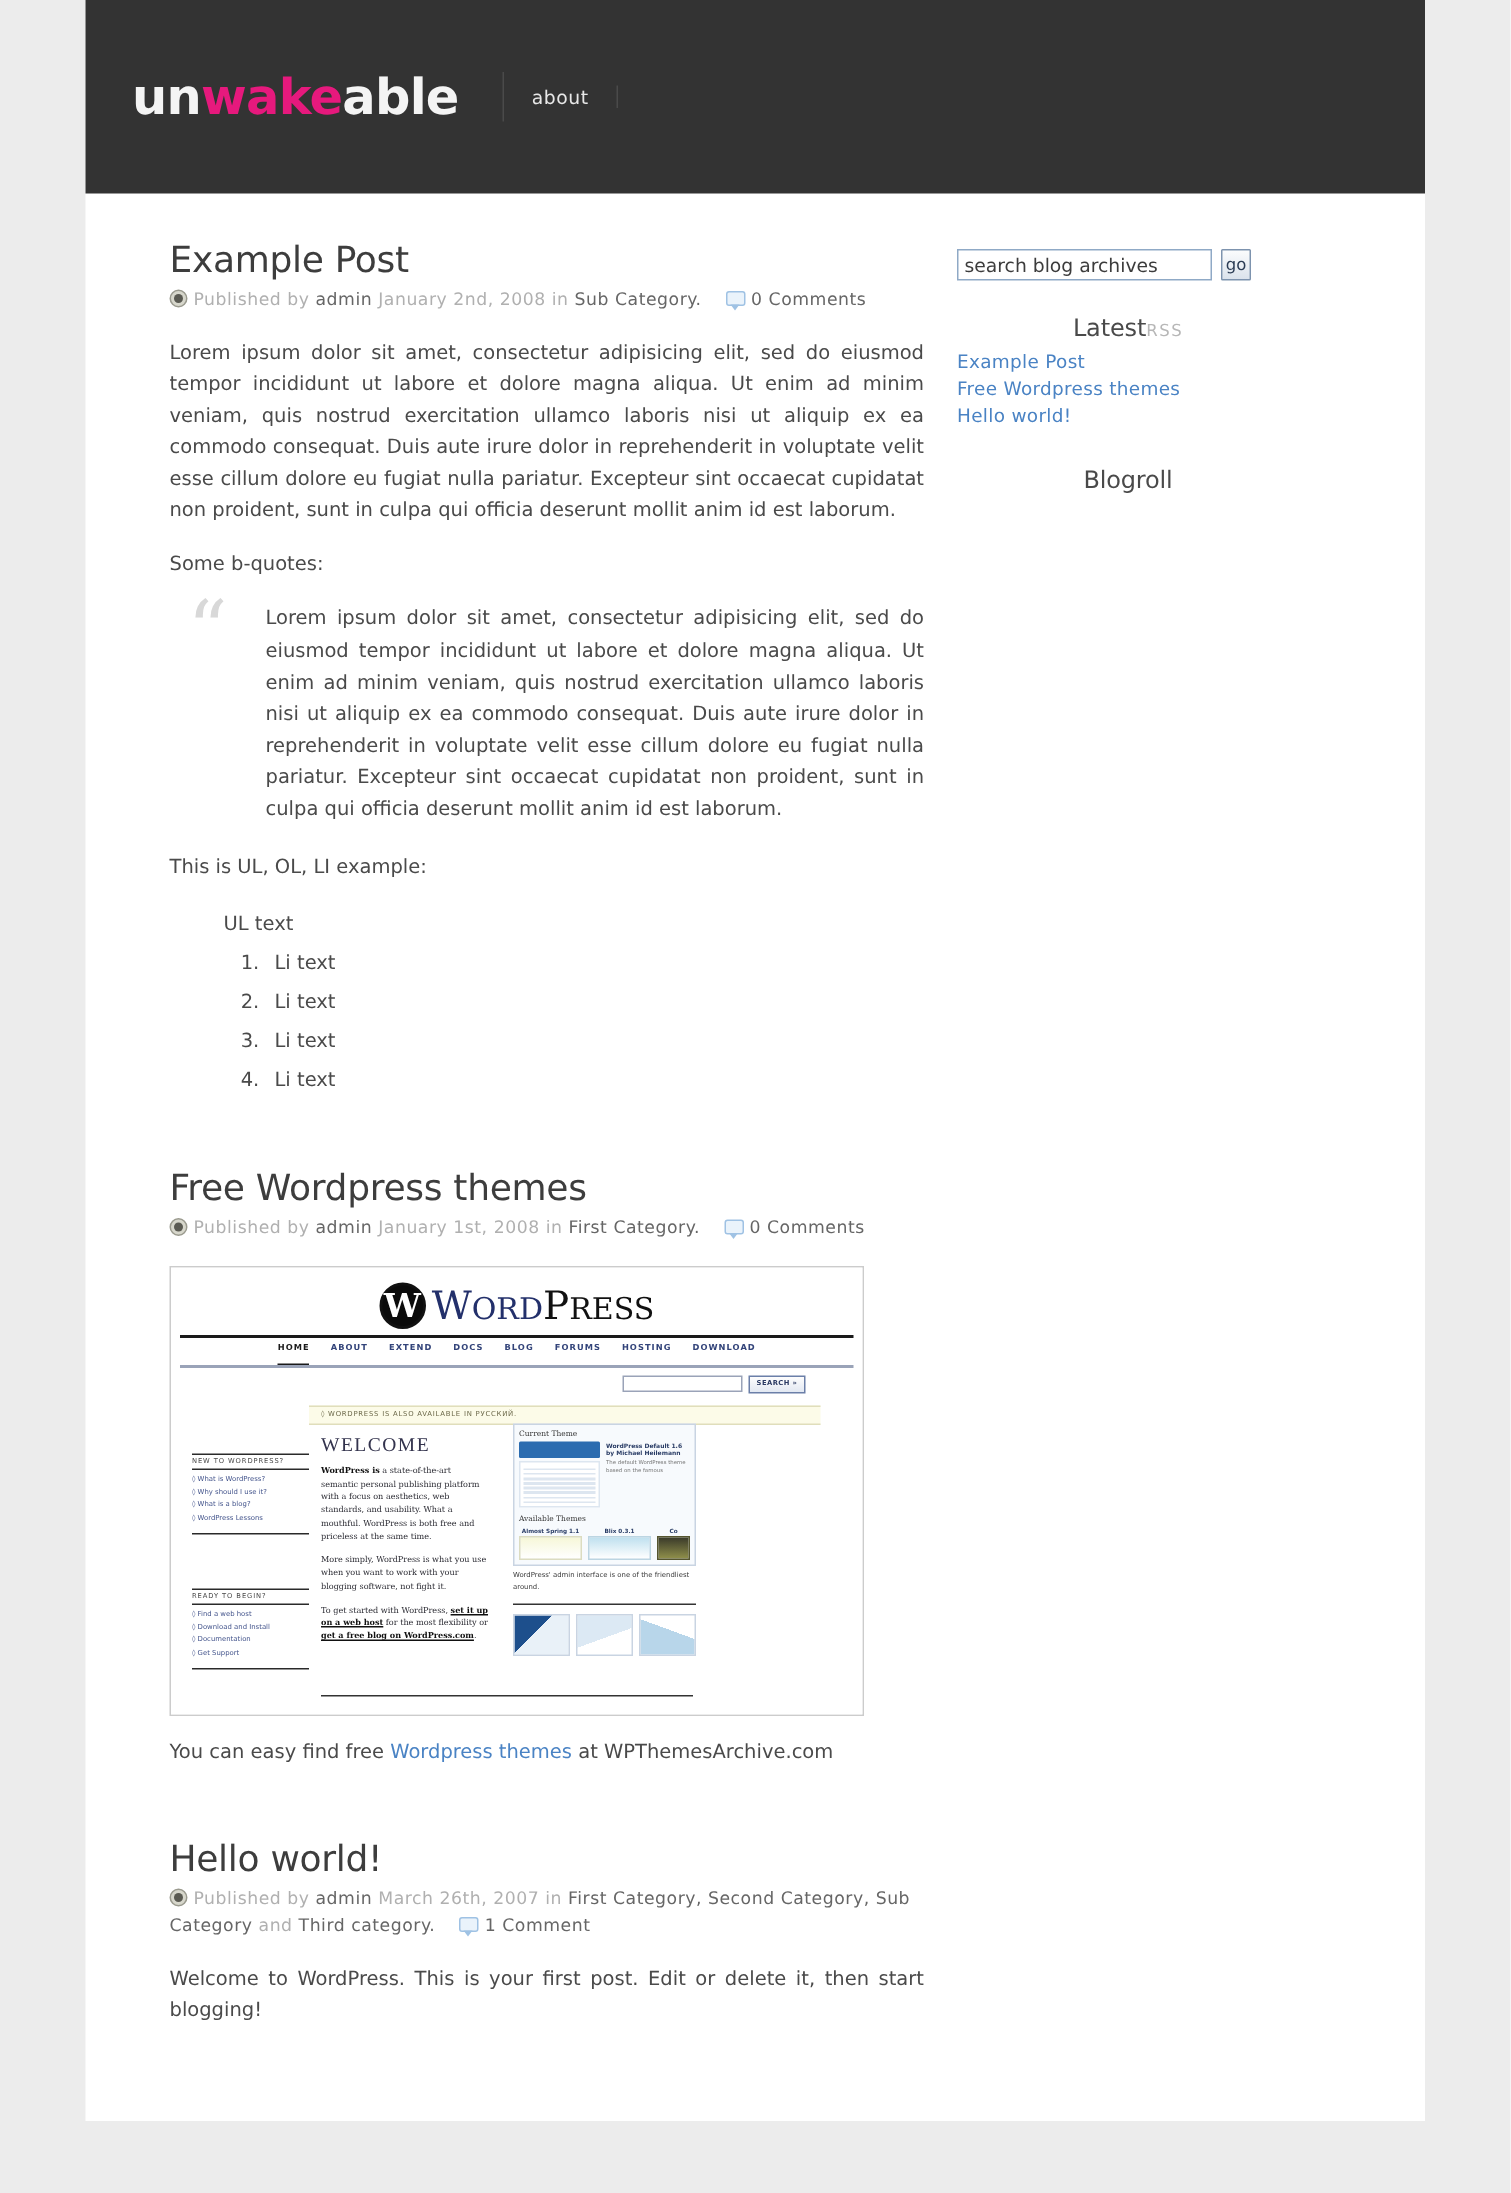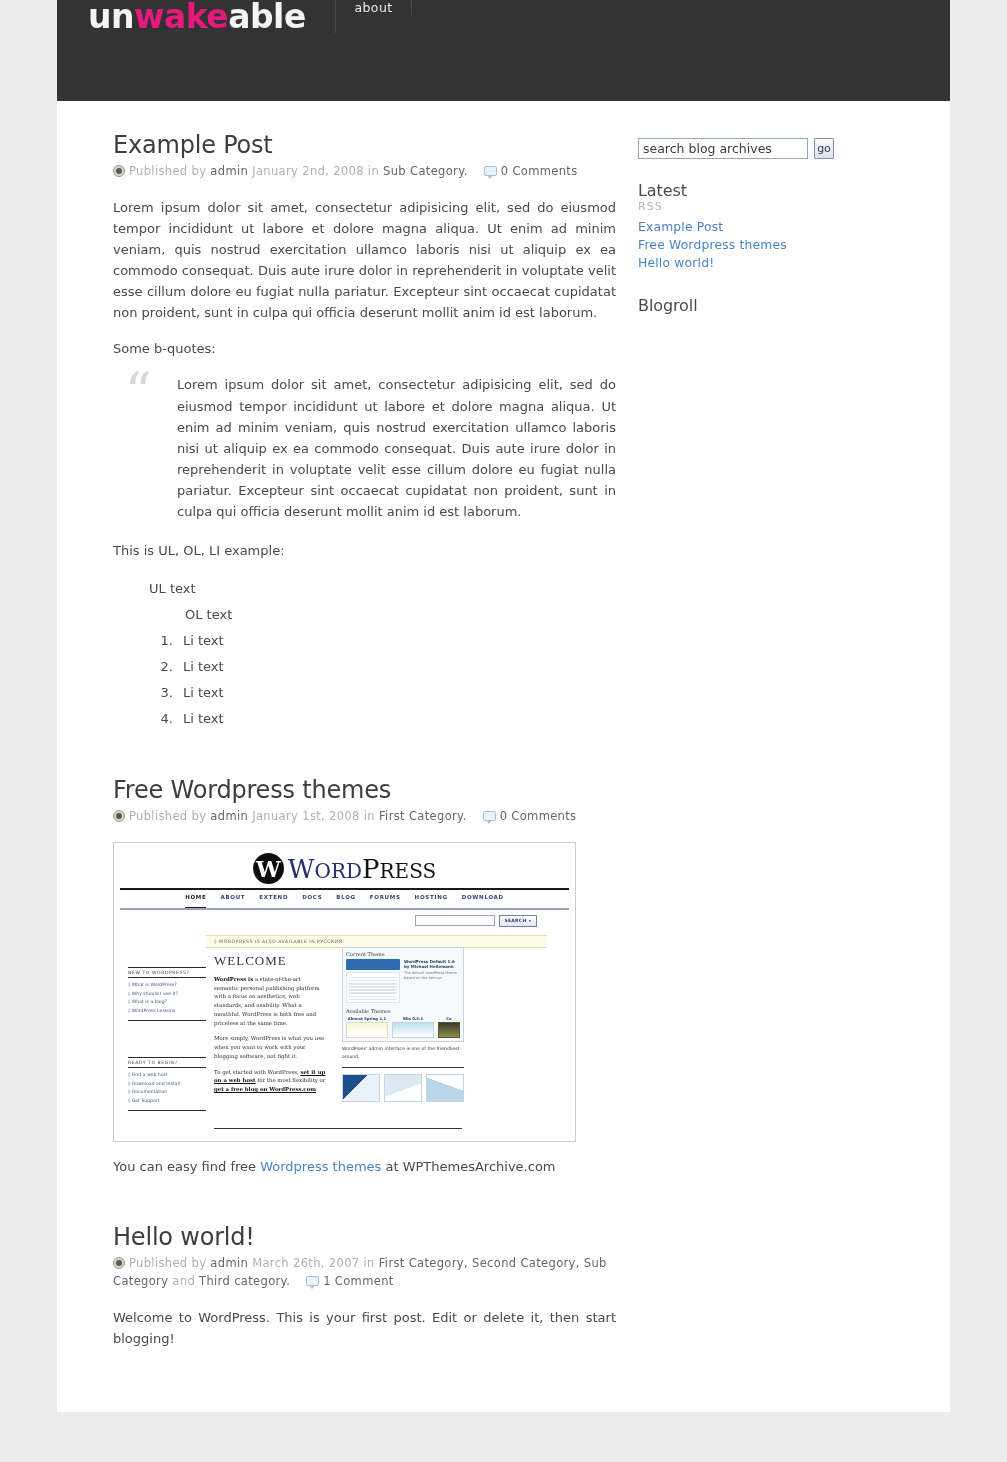--- a/index.html
+++ b/index.html
@@ -21,24 +21,24 @@
     width: 781px;
     margin: 0 auto;
     padding: 0 56px;
     background: #ffffff;
     box-sizing: content-box;
     position: relative;
   }
 
   
   .header {
-    height: 101px;
+    height: 129px;
     background: #333333;
     display: flex;
-    align-items: flex-start;
+    align-items: center;
     margin: 0 -56px;
     padding: 0;
   }
   .logo-cell {
     width: 279px;
     display: flex;
     align-items: center;
     padding-left: 31px;
     border-right: 1px solid #4a4a4a;
     box-sizing: border-box;
@@ -300,21 +300,20 @@
     font-size: 11px;
     color: #2c3d55;
     cursor: pointer;
     padding: 0;
     line-height: 1;
     border-radius: 1px;
   }
   .side-head-row {
     display:flex; align-items: baseline; justify-content: center;
     margin-bottom: 5px;
-    flex-direction: column;
   }
   .side-head {
     font-family:"DejaVu Sans","Liberation Sans",sans-serif;
     font-size: 16px; font-weight: normal; color:#4a4a4a; margin:0;
     letter-spacing: -0.1px;
   }
   .rss-link { font-size: 11px; color:#b7b7b7; text-decoration:none; letter-spacing:1px; }
   .side-list { list-style:none; margin:0 0 24px 0; padding:0; }
   .side-list li { line-height: 1.37; }
   .side-list a {
@@ -364,21 +363,20 @@
         </div>
         <div class="post-body">
           <p>Lorem ipsum dolor sit amet, consectetur adipisicing elit, sed do eiusmod tempor incididunt ut labore et dolore magna aliqua. Ut enim ad minim veniam, quis nostrud exercitation ullamco laboris nisi ut aliquip ex ea commodo consequat. Duis aute irure dolor in reprehenderit in voluptate velit esse cillum dolore eu fugiat nulla pariatur. Excepteur sint occaecat cupidatat non proident, sunt in culpa qui officia deserunt mollit anim id est laborum.</p>
           <p class="no-justify">Some b-quotes:</p>
           <blockquote>
             <p>Lorem ipsum dolor sit amet, consectetur adipisicing elit, sed do eiusmod tempor incididunt ut labore et dolore magna aliqua. Ut enim ad minim veniam, quis nostrud exercitation ullamco laboris nisi ut aliquip ex ea commodo consequat. Duis aute irure dolor in reprehenderit in voluptate velit esse cillum dolore eu fugiat nulla pariatur. Excepteur sint occaecat cupidatat non proident, sunt in culpa qui officia deserunt mollit anim id est laborum.</p>
           </blockquote>
           <p class="no-justify">This is UL, OL, LI example:</p>
           <div class="list-block">
             <div class="ul-line">UL text</div>
-            <div class="ol-line">OL text</div>
             <ol class="li-list">
               <li>Li text</li>
               <li>Li text</li>
               <li>Li text</li>
               <li>Li text</li>
             </ol>
           </div>
         </div>
       </div>
 

